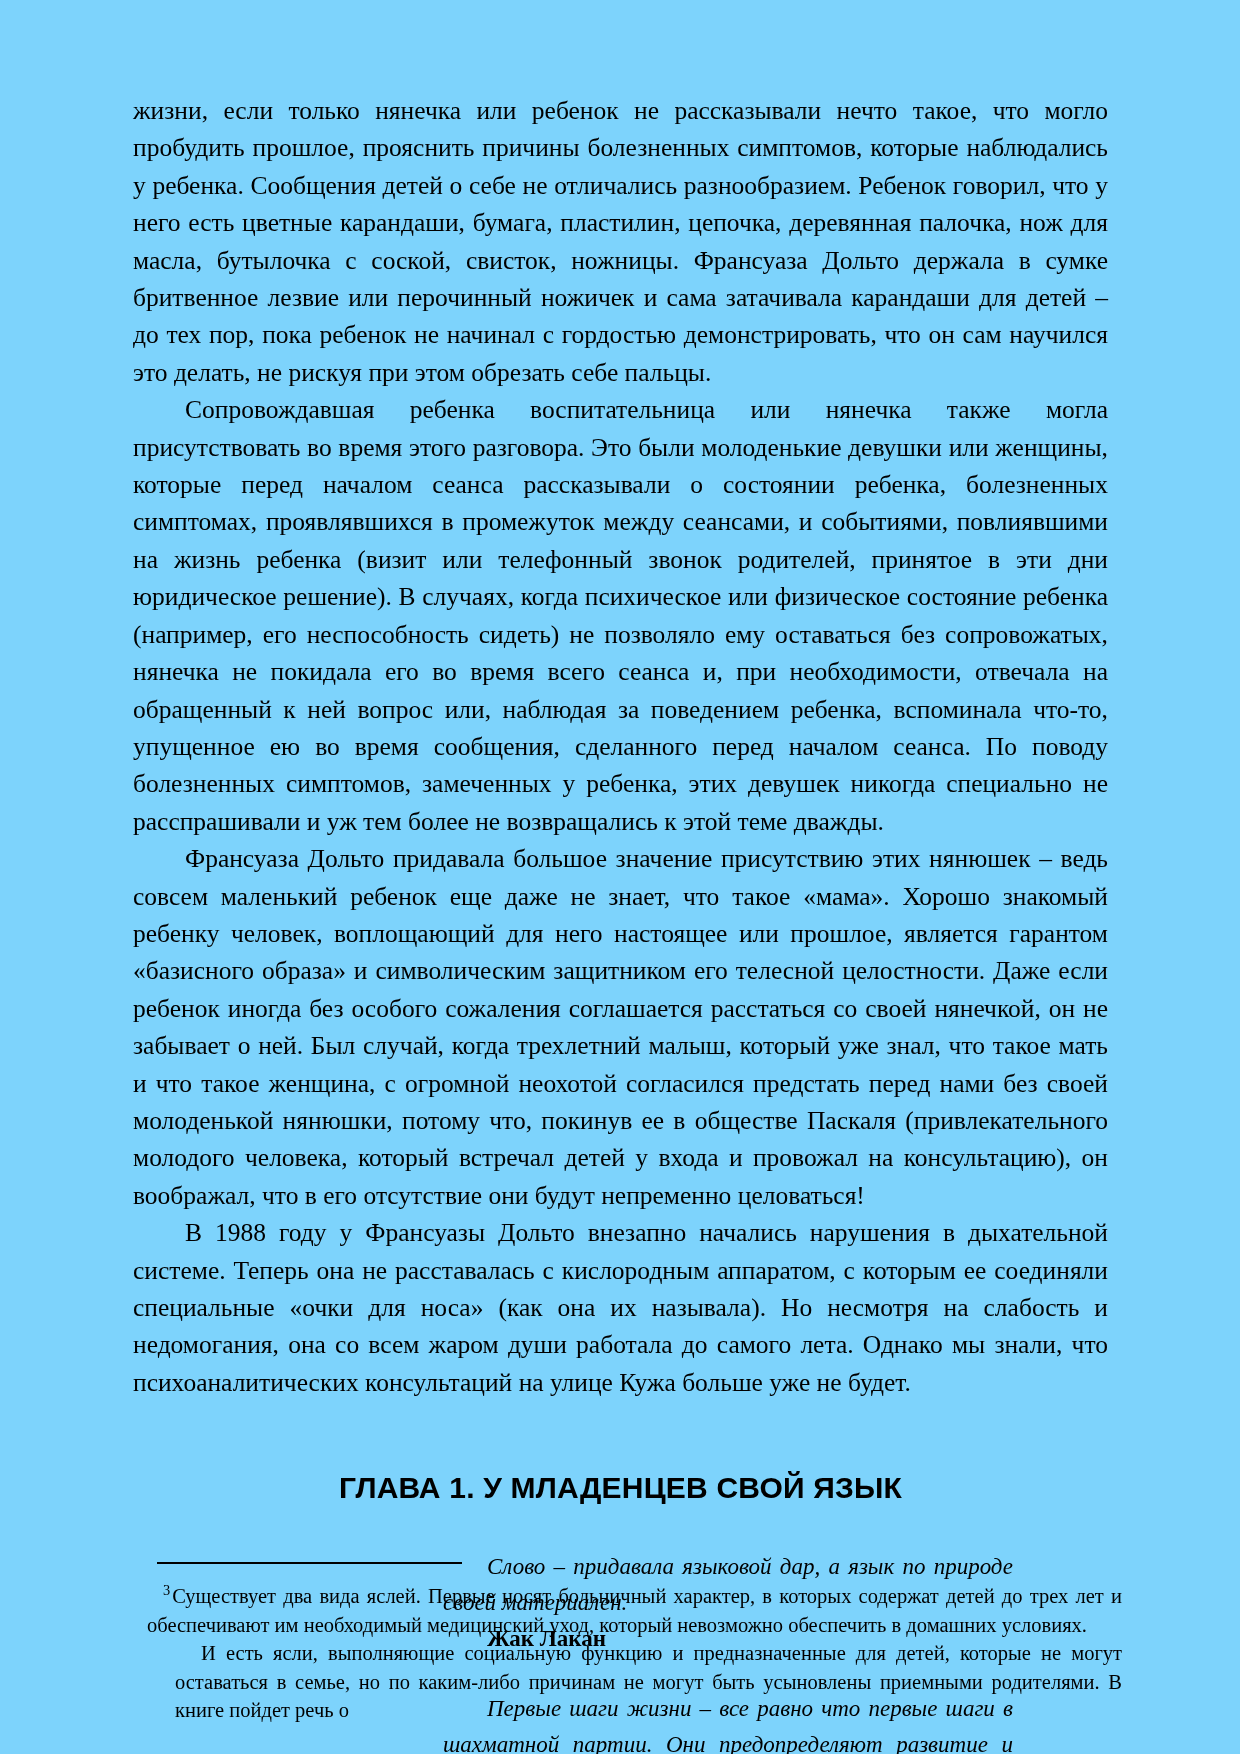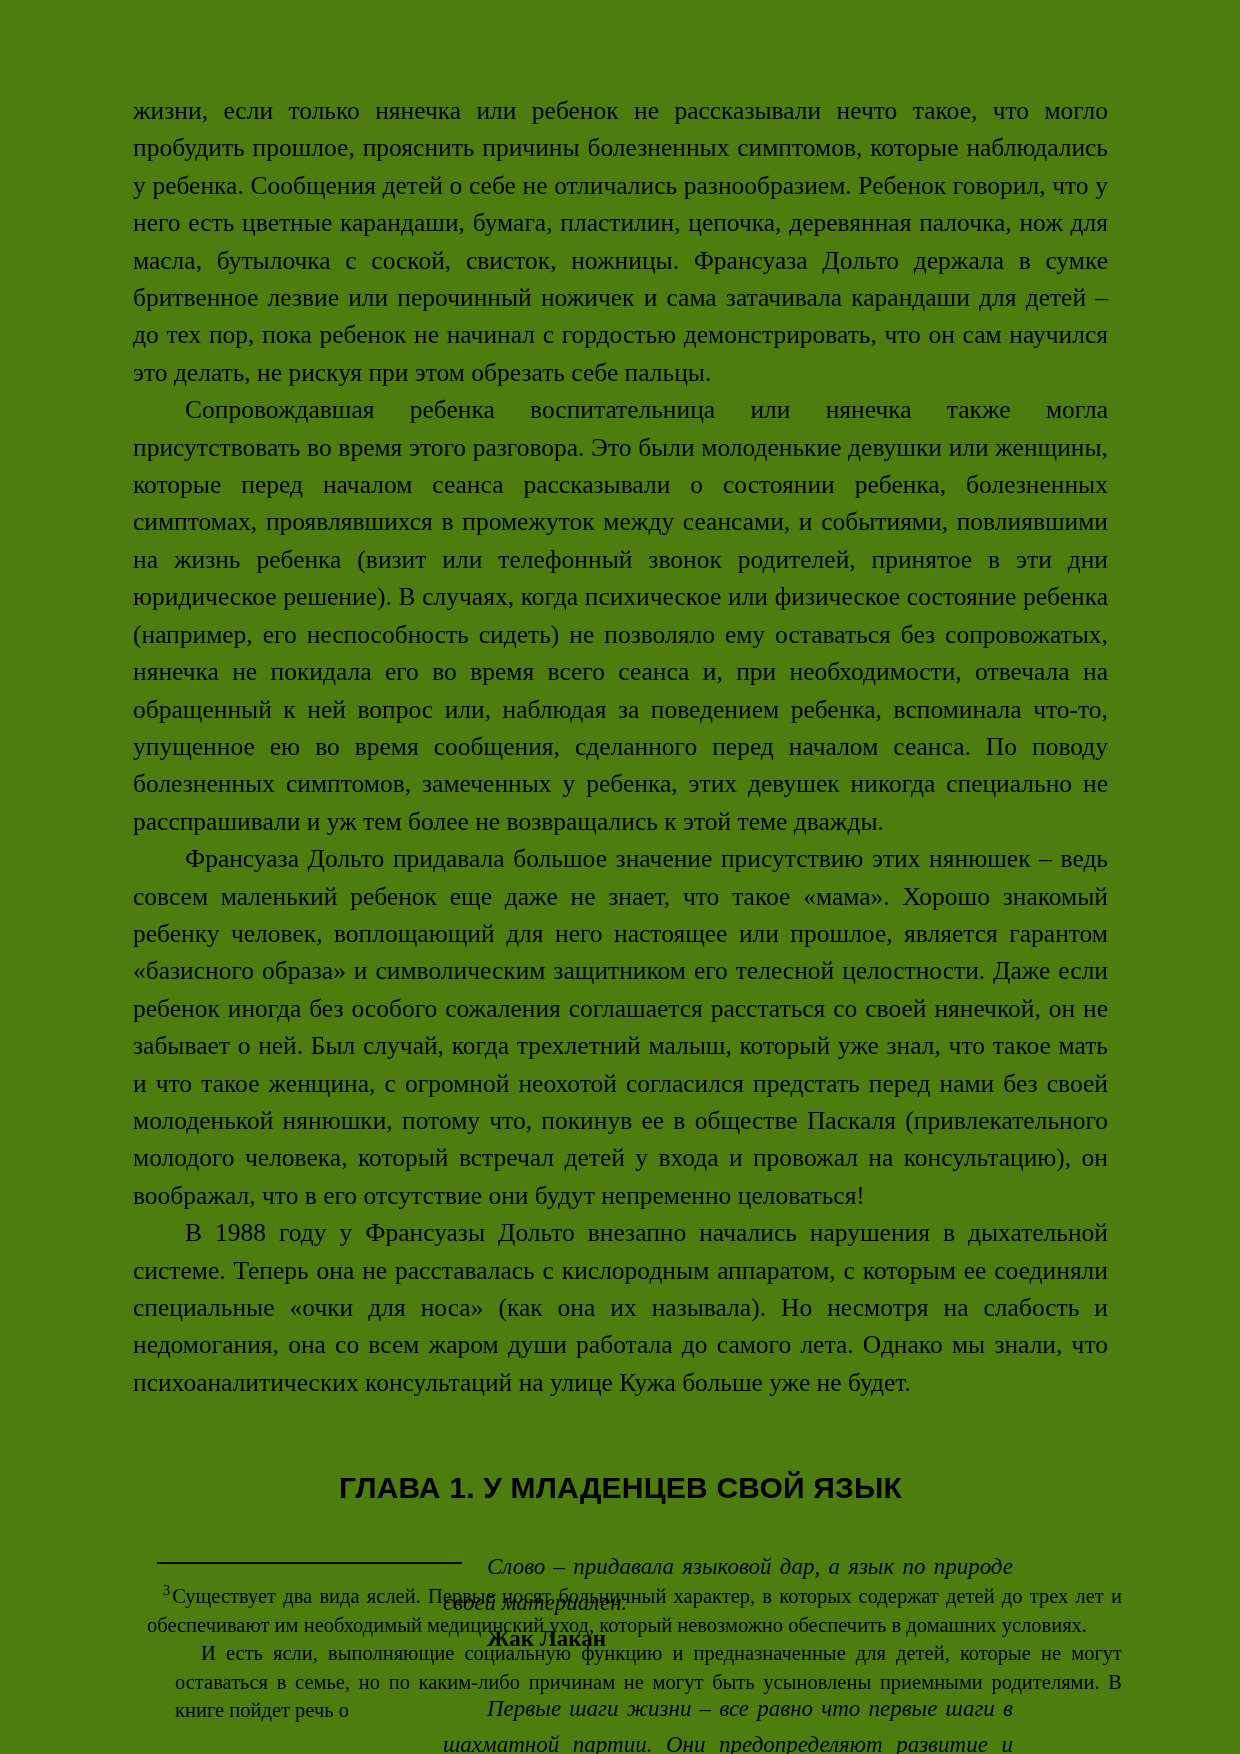--- a/index.html
+++ b/index.html
@@ -8,21 +8,21 @@
     background: #ffffff;
   }
   body {
     font-family: "Liberation Serif", "DejaVu Serif", serif;
     color: #000000;
   }
   .page {
     position: relative;
     width: 1240px;
     height: 1754px;
-    background: #4d7c0f;
+    background: #7dd3fc;
     box-sizing: border-box;
     overflow: hidden;
   }
   .content {
     position: absolute;
     left: 133px;
     top: 92px;
     width: 975px;
   }
   p.body-par {

